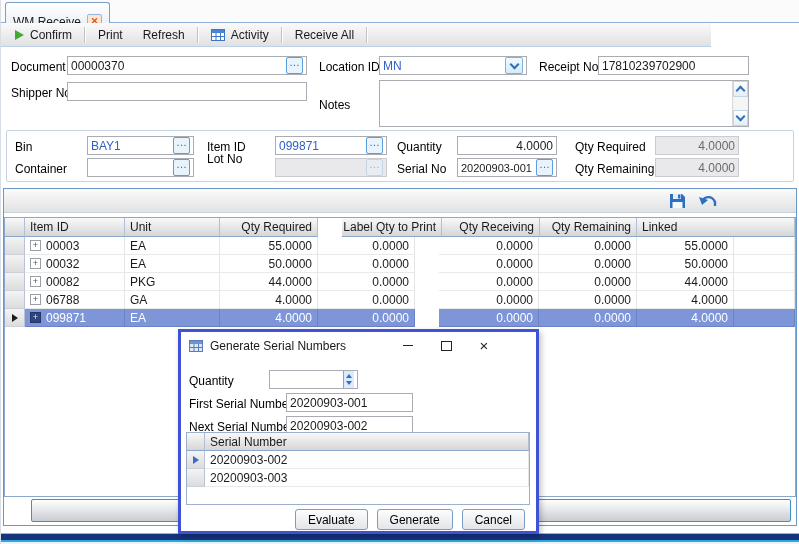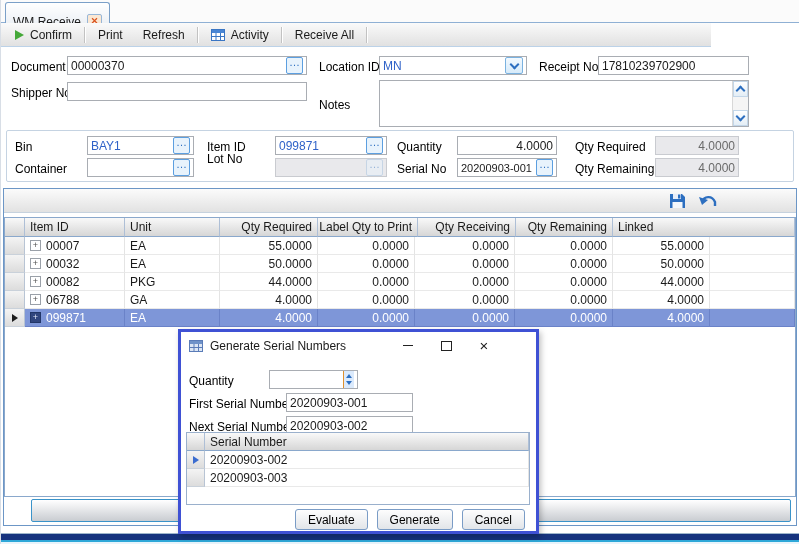--- a/index.html
+++ b/index.html
@@ -41,21 +41,21 @@
   .ghrow{display:flex;height:19px;}
   .gh{background:linear-gradient(#f9f9f9,#d6d6d6);border-right:1px solid #aebfd6;border-bottom:1px solid #8aa8cc;display:flex;align-items:center;padding:0 5px;box-sizing:border-box;white-space:nowrap;overflow:hidden;}
   .gc{border-right:1px solid #e4e4e4;border-bottom:1px solid #e9e9e9;display:flex;align-items:center;padding:0 5px;box-sizing:border-box;white-space:nowrap;overflow:hidden;}
   .num{justify-content:flex-end;}
   .gsel{background:linear-gradient(#f4f4f4,#dcdcdc);border-right:1px solid #b8c4d4;border-bottom:1px solid #c9d1da;display:flex;align-items:center;justify-content:center;box-sizing:border-box;}
   .c-sel{width:20px;flex:0 0 auto;}
   .c-item{width:100px;flex:0 0 auto;}
   .c-unit{width:95px;flex:0 0 auto;}
   .c-qreq{width:98px;flex:0 0 auto;}
   .c-qrec{width:97px;flex:0 0 auto;}
-  .c-lblq{width:100px;flex:0 0 auto;}
+  .c-lblq{width:100px;flex:0 0 auto;margin-left:24px;}
   .c-qrcv{width:98px;flex:0 0 auto;}
   .c-qrem{width:97px;flex:0 0 auto;}
   .c-link{flex:1;}
   .row-sel .gc{background:#7e96d8;color:#fff;border-right-color:#6a82c8;border-bottom-color:#6a82c8;}
   .expand{width:11px;height:11px;border:1px solid #9aa0a8;background:#fff;color:#555;font-size:9px;line-height:9px;text-align:center;margin-right:5px;flex:0 0 auto;box-sizing:border-box;}
   .row-sel .expand{background:#30457e;border-color:#223668;color:#dfe6f8;}
   .tri{width:0;height:0;border-left:6px solid #1c1c1c;border-top:4px solid transparent;border-bottom:4px solid transparent;}
   .tri.blue{border-left-color:#3a6cd0;}
 
   .bottombar{left:30px;top:499px;width:760px;height:23px;border:1px solid #3a93c9;border-radius:2px;background:linear-gradient(#ffffff,#c9ccd1);}
@@ -225,21 +225,21 @@
       <div class="gh c-lblq num">Label Qty to Print</div>
       <div class="gh c-qrcv num">Qty Receiving</div>
       <div class="gh c-qrem num">Qty Remaining</div>
       <div class="gh c-link">Linked</div>
     </div>
 
     <div class="grow">
       <div class="gsel c-sel"></div>
       <div class="gc c-item">
           <span class="expand">+</span>
-          <span>00007</span>
+          <span>00003</span>
         </div>
       <div class="gc c-unit">EA</div>
       <div class="gc c-qreq num">55.0000</div>
       <div class="gc c-qrec num">0.0000</div>
       <div class="gc c-lblq num">0.0000</div>
       <div class="gc c-qrcv num">0.0000</div>
       <div class="gc c-qrem num">55.0000</div>
       <div class="gc c-link"></div>
     </div>
 

